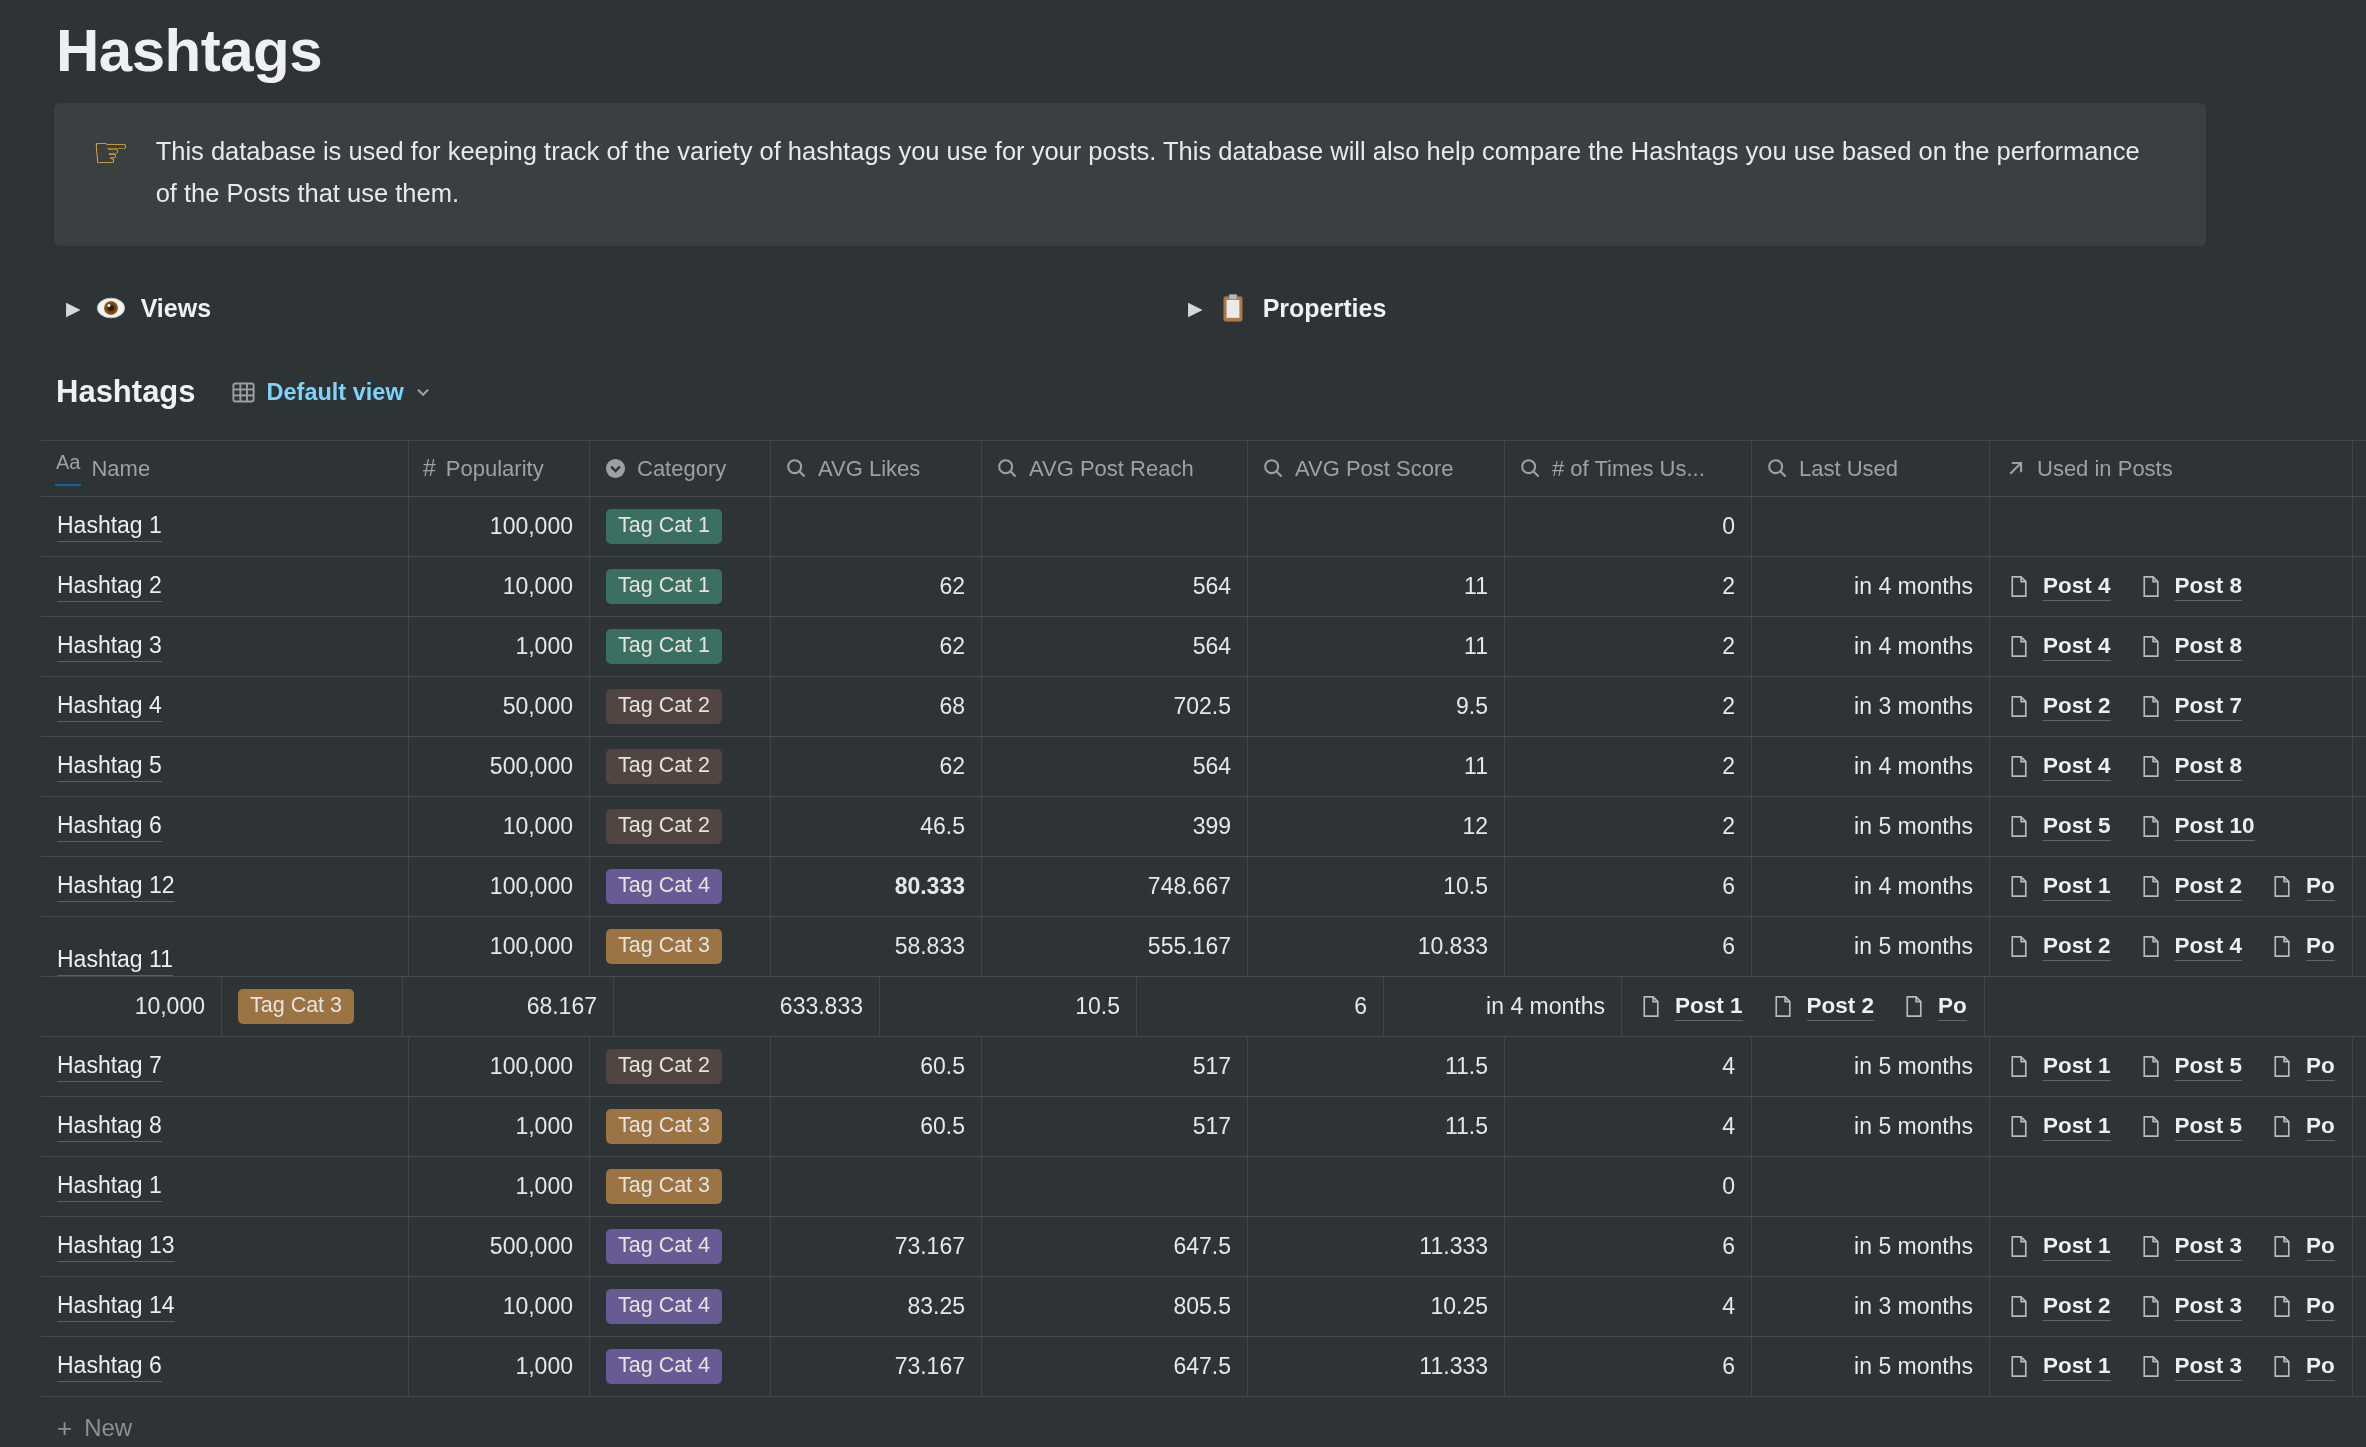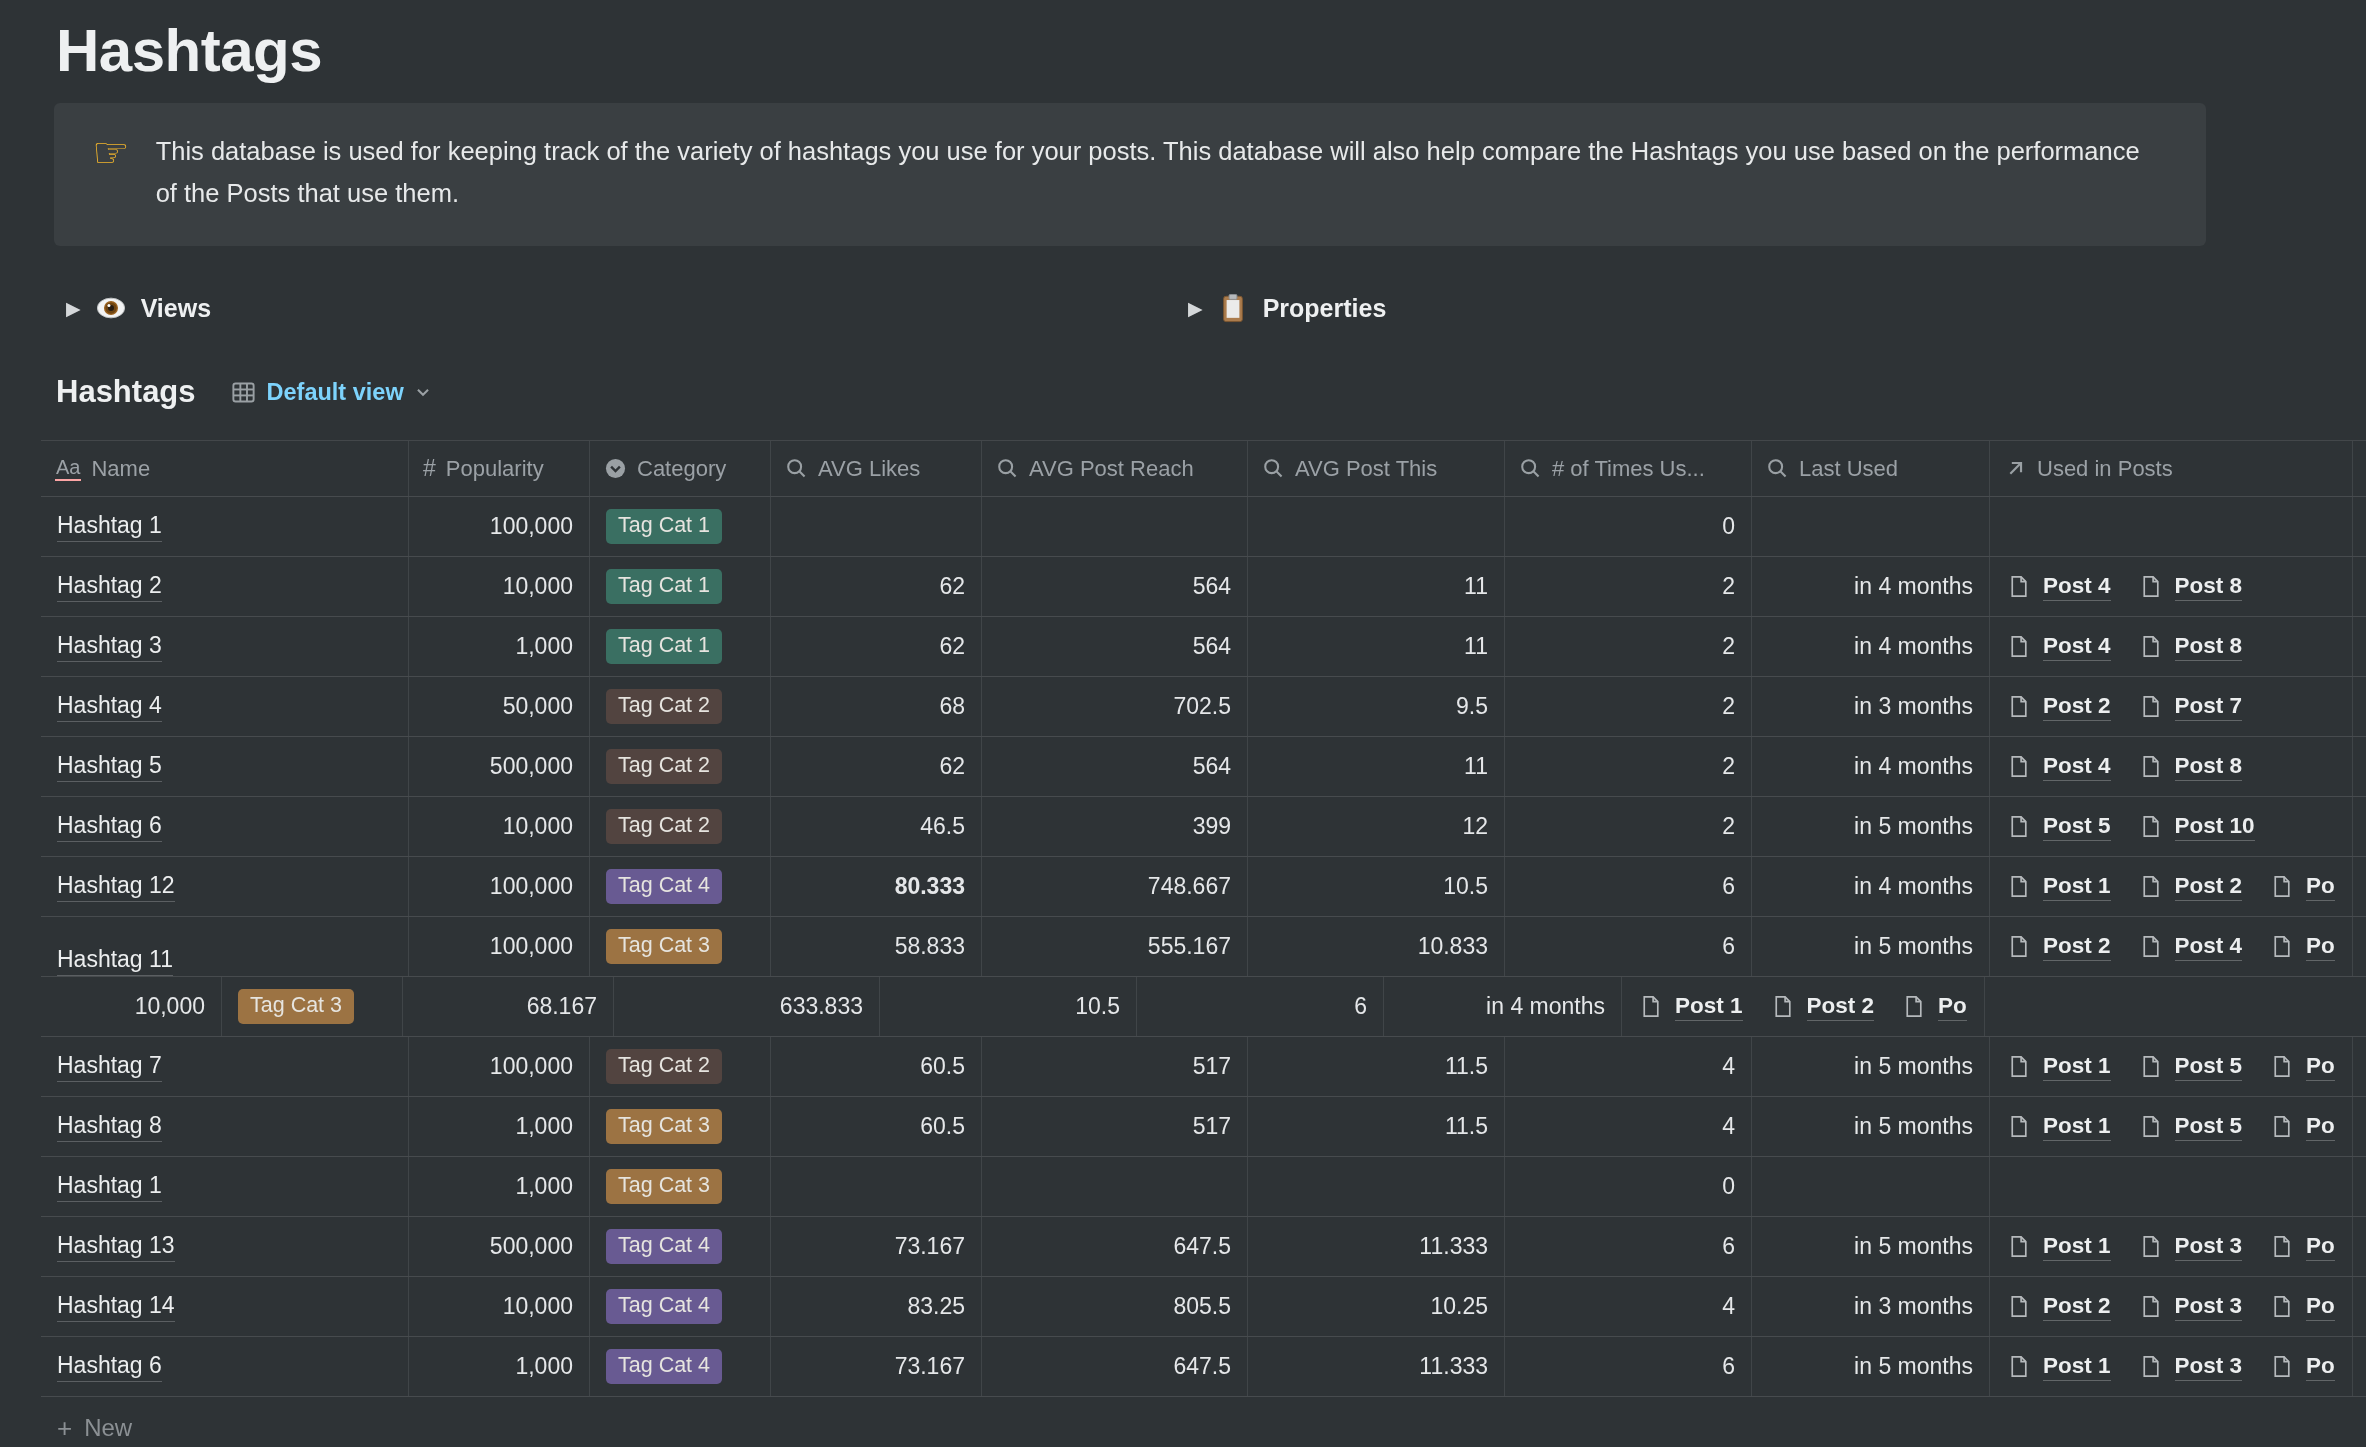--- a/index.html
+++ b/index.html
@@ -50,21 +50,21 @@
   .t-row { display: flex; border-bottom: 1px solid rgba(255,255,255,0.12); }
   .t-cell {
     flex: none; display: flex; align-items: center;
     border-right: 1px solid rgba(255,255,255,0.09);
     overflow: hidden; white-space: nowrap; height: 59px;
   }
   .t-filler { flex: 1 1 auto; border-right: none; }
   .h-row .t-cell { height: 55px; }
   .h-cell { gap: 10px; padding-left: 14px; color: #9ba1a6; font-size: 22px; cursor: pointer; }
   .h-icon { flex: none; display: flex; align-items: center; }
-  .aa-glyph { font-size: 20px; color: #9ba1a6; border-bottom: 2px solid #fca5a5; line-height: 1.1; padding: 0 1px 1px; }
+  .aa-glyph { font-size: 20px; color: #9ba1a6; border-bottom: 2px solid #0369a1; line-height: 1.1; padding: 0 1px 11px; }
   .hash-glyph { font-size: 23px; color: #9ba1a6; }
   .cell-left { padding-left: 16px; justify-content: flex-start; }
   .cell-right { padding-right: 16px; justify-content: flex-end; }
   .num-val { font-size: 23px; color: #e5e7e9; }
   .name-link { font-size: 23px; font-weight: 500; color: #eceeef;
     border-bottom: 1.5px solid rgba(255,255,255,0.22); padding-bottom: 2px; cursor: pointer; }
   .chip {
     display: inline-block; padding: 4px 12px 5px; border-radius: 5px;
     font-size: 21.5px; color: #e6e4df; line-height: 1.2;
   }
@@ -168,21 +168,21 @@
         </span>
         <span>AVG Post Reach</span>
       </div>
       <div class="t-cell h-cell" style="width: 257px;">
         <span class="h-icon">
           <svg width="23" height="23" viewBox="0 0 20 20" fill="none" stroke="#9aa0a4" stroke-width="1.8">
             <circle cx="8.4" cy="8.4" r="5.6"></circle>
             <line x1="12.7" y1="12.7" x2="17" y2="17"></line>
           </svg>
         </span>
-        <span>AVG Post This</span>
+        <span>AVG Post Score</span>
       </div>
       <div class="t-cell h-cell" style="width: 247px;">
         <span class="h-icon">
           <svg width="23" height="23" viewBox="0 0 20 20" fill="none" stroke="#9aa0a4" stroke-width="1.8">
             <circle cx="8.4" cy="8.4" r="5.6"></circle>
             <line x1="12.7" y1="12.7" x2="17" y2="17"></line>
           </svg>
         </span>
         <span># of Times Us...</span>
       </div>

